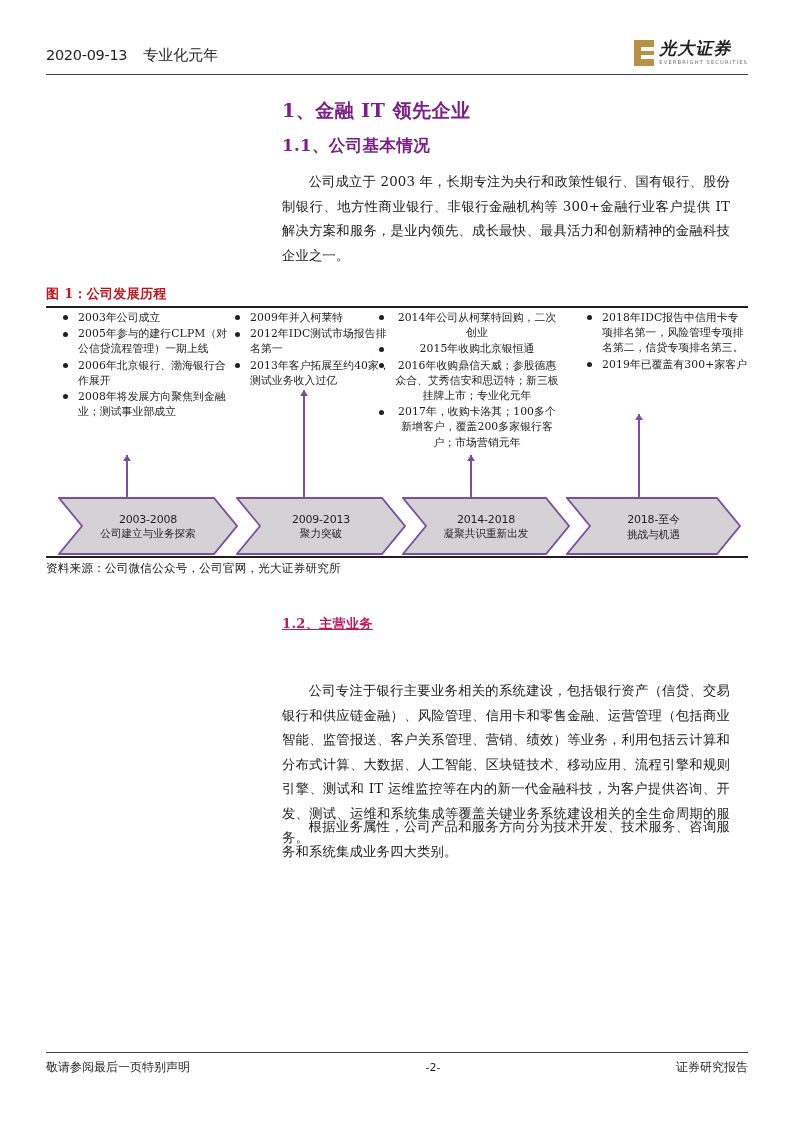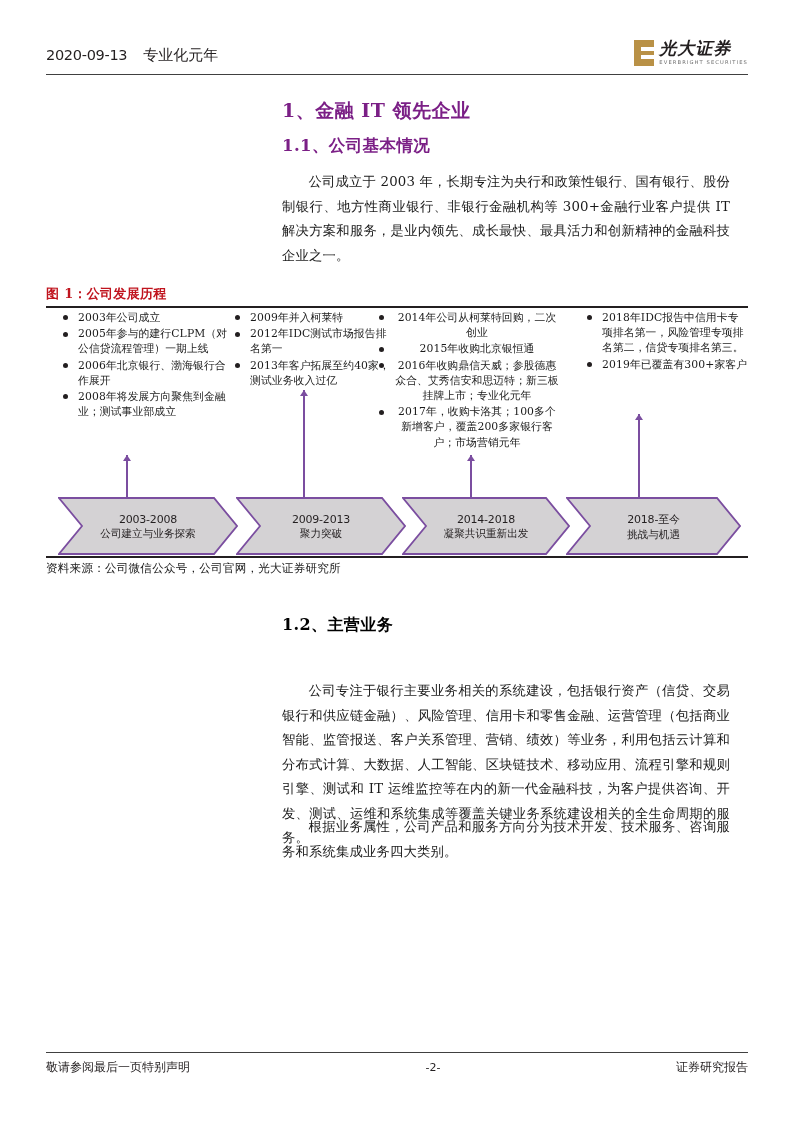--- a/index.html
+++ b/index.html
@@ -118,24 +118,25 @@
     font-size: 16.5px;
     font-weight: bold;
     color: #7b1f86;
     letter-spacing: 0.4px;
   }
   .h2-b {
     position: absolute;
     left: 282px;
     top: 615px;
     font-family: "DejaVu Serif", "Liberation Serif", serif;
-    font-size: 16px;
+    font-size: 13px;
     font-weight: bold;
-    color: #000000;
+    color: #be185d;
     letter-spacing: 0.4px;
+    text-decoration: underline;
   }
 
   
   .para {
     position: absolute;
     font-family: "DejaVu Serif", "Liberation Serif", serif;
     font-size: 13.3px;
     line-height: 24.5px;
     color: #1a1a1a;
     text-align: justify;

